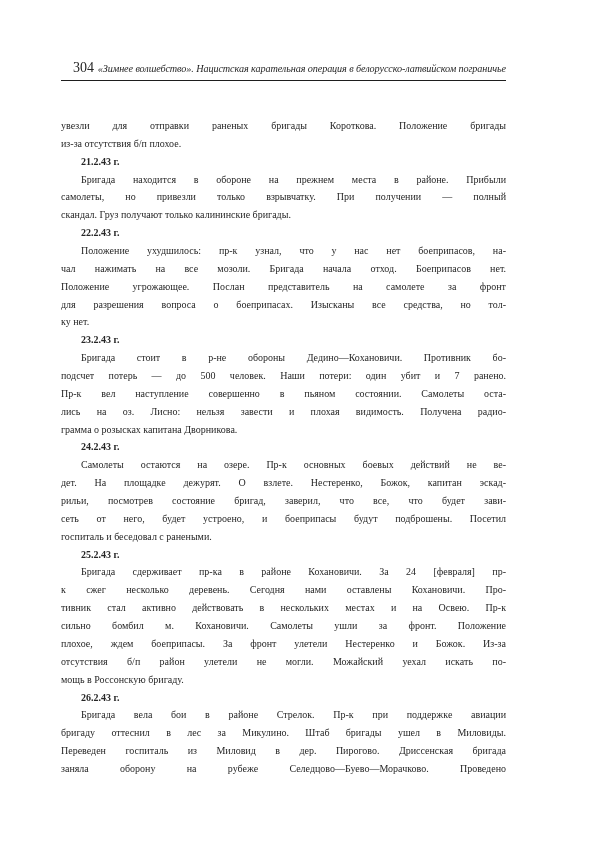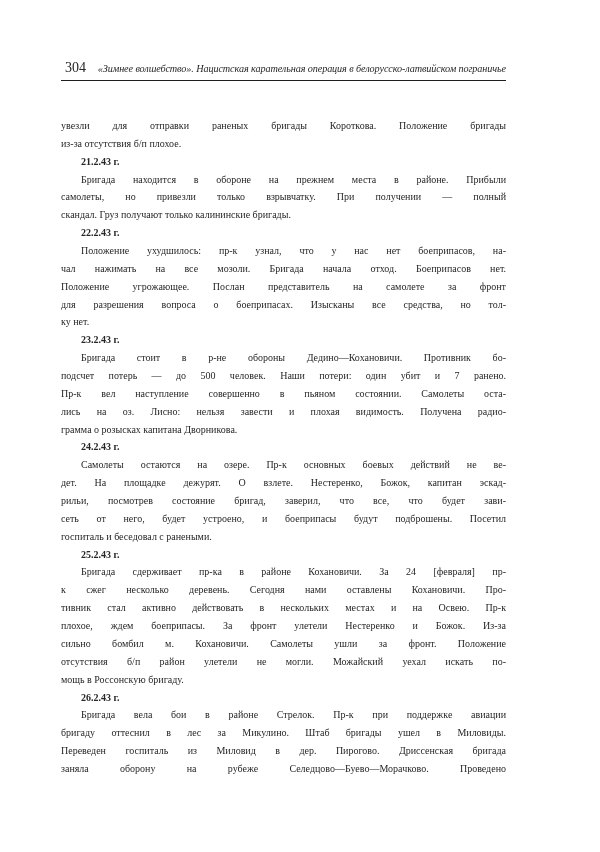--- a/index.html
+++ b/index.html
@@ -18,21 +18,21 @@
   .running-head {
     position: absolute;
     left: 61px;
     top: 58px;
     width: 445px;
     height: 22px;
     border-bottom: 1px solid #1e1e1e;
   }
   .page-number {
     position: absolute;
-    left: 4px;
+    left: 12px;
     top: 2px;
     font-size: 14px;
     line-height: 16px;
   }
   .running-title {
     position: absolute;
     right: 0;
     top: 4px;
     font-size: 10.2px;
     font-style: italic;
@@ -97,22 +97,22 @@
   <div class="line date">24.2.43 г.</div>
   <div class="line indent">Самолеты остаются на озере. Пр-к основных боевых действий не ве-</div>
   <div class="line cont">дет. На площадке дежурят. О взлете. Нестеренко, Божок, капитан эскад-</div>
   <div class="line cont">рильи, посмотрев состояние бригад, заверил, что все, что будет зави-</div>
   <div class="line cont">сеть от него, будет устроено, и боеприпасы будут подброшены. Посетил</div>
   <div class="line last">госпиталь и беседовал с ранеными.</div>
   <div class="line date">25.2.43 г.</div>
   <div class="line indent">Бригада сдерживает пр-ка в районе Кохановичи. За 24 [февраля] пр-</div>
   <div class="line cont">к сжег несколько деревень. Сегодня нами оставлены Кохановичи. Про-</div>
   <div class="line cont">тивник стал активно действовать в нескольких местах и на Освею. Пр-к</div>
+  <div class="line cont">сильно бомбил м. Кохановичи. Самолеты ушли за фронт. Положение</div>
   <div class="line cont">плохое, ждем боеприпасы. За фронт улетели Нестеренко и Божок. Из-за</div>
-  <div class="line cont">сильно бомбил м. Кохановичи. Самолеты ушли за фронт. Положение</div>
   <div class="line cont">отсутствия б/п район улетели не могли. Можайский уехал искать по-</div>
   <div class="line last">мощь в Россонскую бригаду.</div>
   <div class="line date">26.2.43 г.</div>
   <div class="line indent">Бригада вела бои в районе Стрелок. Пр-к при поддержке авиации</div>
   <div class="line cont">бригаду оттеснил в лес за Микулино. Штаб бригады ушел в Миловиды.</div>
   <div class="line cont">Переведен госпиталь из Миловид в дер. Пирогово. Дриссенская бригада</div>
   <div class="line cont">заняла оборону на рубеже Селедцово—Буево—Морачково. Проведено</div>
 </div>
 
 </body></html>

